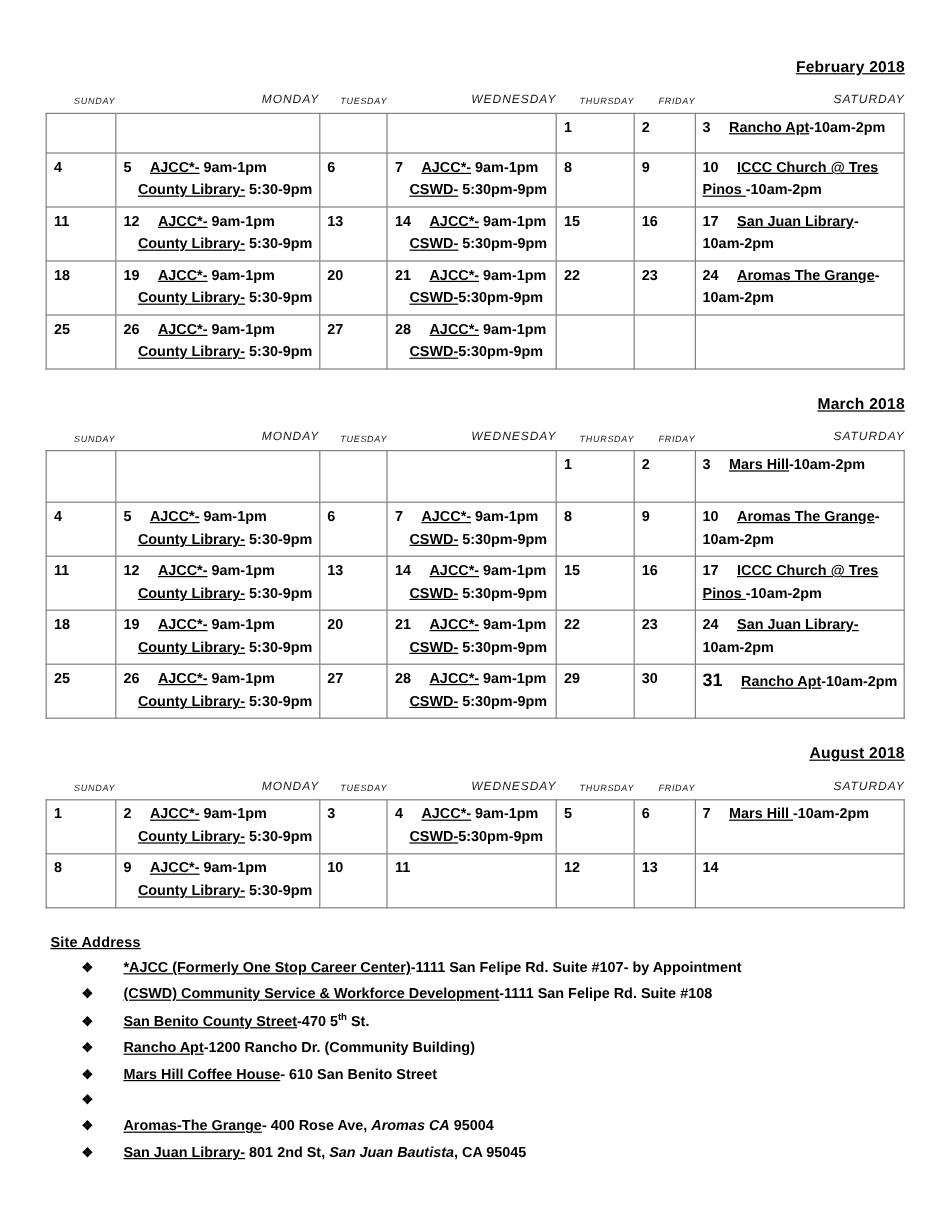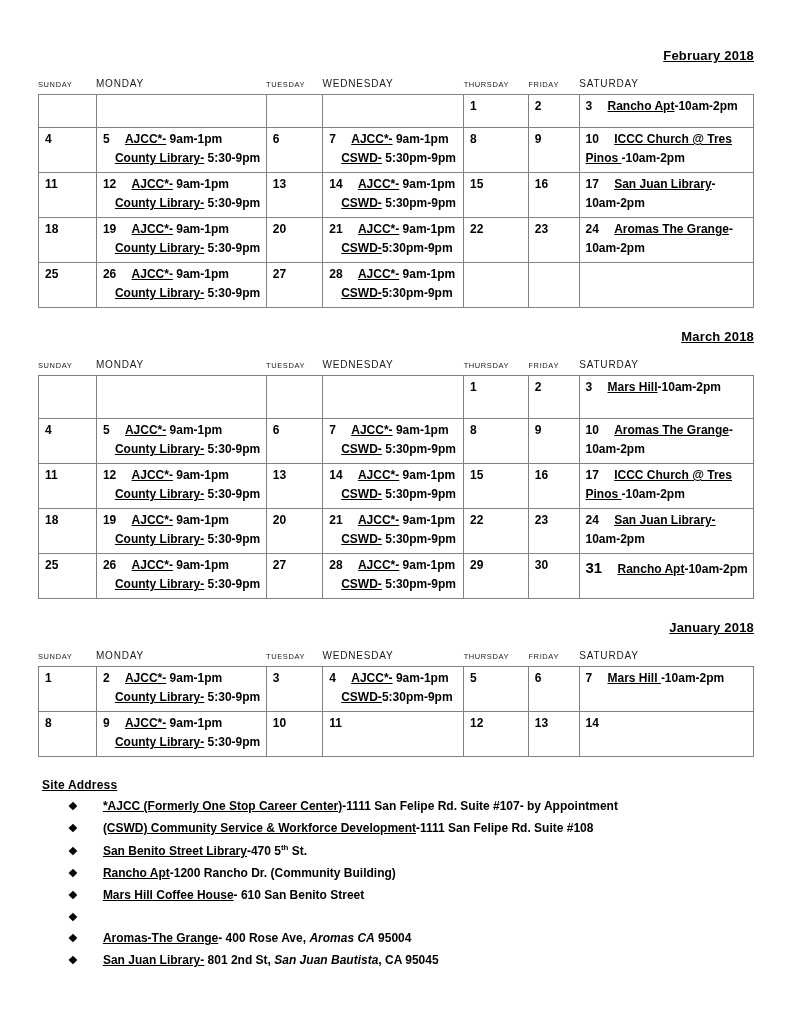--- a/index.html
+++ b/index.html
@@ -16,22 +16,22 @@
   .month-title {
     font-size: 13px; font-weight: bold; text-decoration: underline;
     margin: 0 0 0 6px; letter-spacing: 0.2px; text-align: right;
   }
   .dow-row {
     display: grid;
     grid-template-columns: 8.1% 23.75% 7.9% 19.7% 9.05% 7.1% 24.4%;
     margin: 15px 0 5px 0;
   }
   .dow {
-    text-align: left; font-size: 7.5px; letter-spacing: 0.6px;
-    color: #1a1a1a; align-self: end;
+    text-align: right; font-size: 7.5px; letter-spacing: 0.6px;
+    color: #1a1a1a; align-self: end; font-style: italic;
   }
   .dow-lg { font-size: 10px; letter-spacing: 0.8px; }
 
   table.cal { width: 100%; border-collapse: collapse; table-layout: fixed; }
   col.c0 { width: 8.1%; }  col.c1 { width: 23.75%; } col.c2 { width: 7.9%; }
   col.c3 { width: 19.7%; } col.c4 { width: 9.05%; }  col.c5 { width: 7.1%; }
   col.c6 { width: 24.4%; }
   td.day-cell {
     border: 1px solid var(--border);
     vertical-align: top;
@@ -267,21 +267,21 @@
             <td class="day-cell">30</td>
             <td class="day-cell">
               <div class="ev-line"><span class="lg">31</span><span> </span><span class="u">Rancho Apt</span><span>-10am-2pm</span></div>
             </td>
           </tr>
         </tbody>
       </table>
   </section>
 
   <section class="month" id="month-2">
-    <h2 class="month-title">January 2018</h2>
+    <h2 class="month-title">August 2018</h2>
     <div class="dow-row">
         <span class="dow">SUNDAY</span>
         <span class="dow dow-lg">MONDAY</span>
         <span class="dow">TUESDAY</span>
         <span class="dow dow-lg">WEDNESDAY</span>
         <span class="dow">THURSDAY</span>
         <span class="dow">FRIDAY</span>
         <span class="dow dow-lg">SATURDAY</span>
       </div>
     <table class="cal">
@@ -334,21 +334,21 @@
         <li class="site-item">
           <span class="bullet">❖</span>
           <span><span class="u">*AJCC (Formerly One Stop Career Center)</span><span>-1111 San Felipe Rd. Suite #107- by Appointment</span></span>
         </li>
         <li class="site-item">
           <span class="bullet">❖</span>
           <span><span class="u">(CSWD) Community Service &amp; Workforce Development</span><span>-1111 San Felipe Rd. Suite #108</span></span>
         </li>
         <li class="site-item">
           <span class="bullet">❖</span>
-          <span><span class="u">San Benito Street Library</span><span>-470 5</span><span class="sup">th</span><span> St.</span></span>
+          <span><span class="u">San Benito County Street</span><span>-470 5</span><span class="sup">th</span><span> St.</span></span>
         </li>
         <li class="site-item">
           <span class="bullet">❖</span>
           <span><span class="u">Rancho Apt</span><span>-1200 Rancho Dr. (Community Building)</span></span>
         </li>
         <li class="site-item">
           <span class="bullet">❖</span>
           <span><span class="u">Mars Hill Coffee House</span><span>- 610 San Benito Street</span></span>
         </li>
         <li class="site-item">

